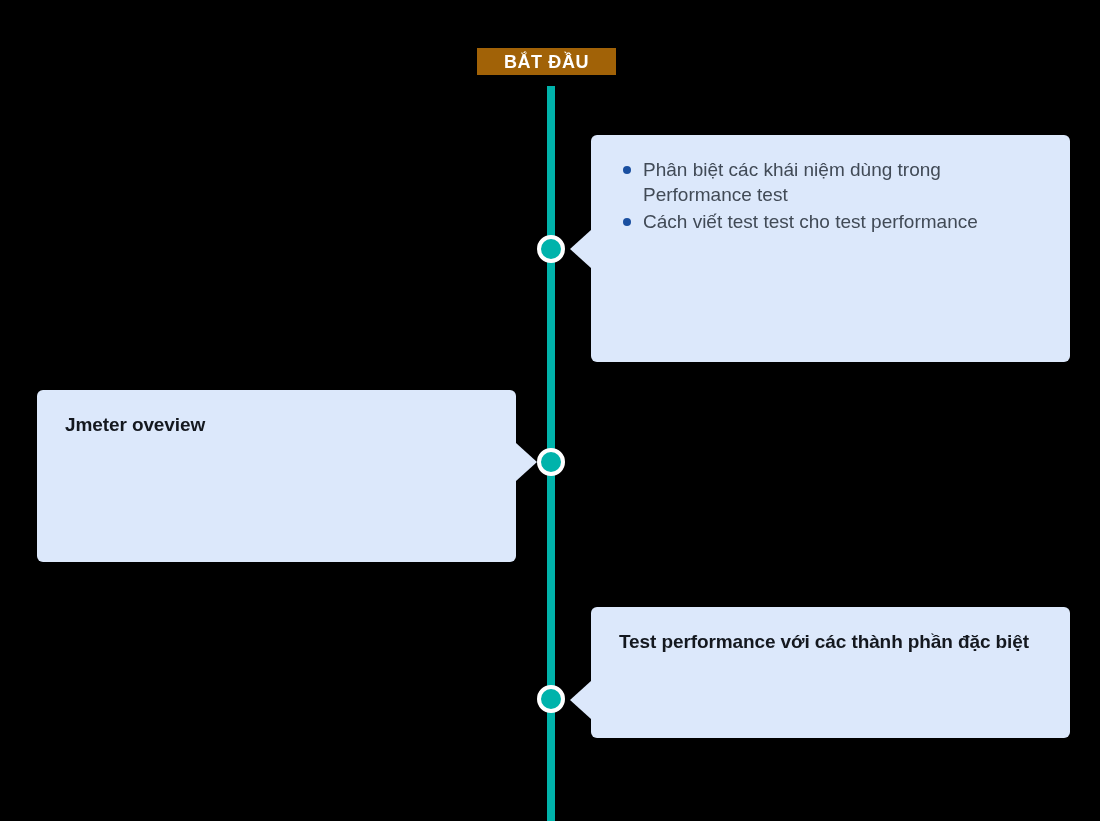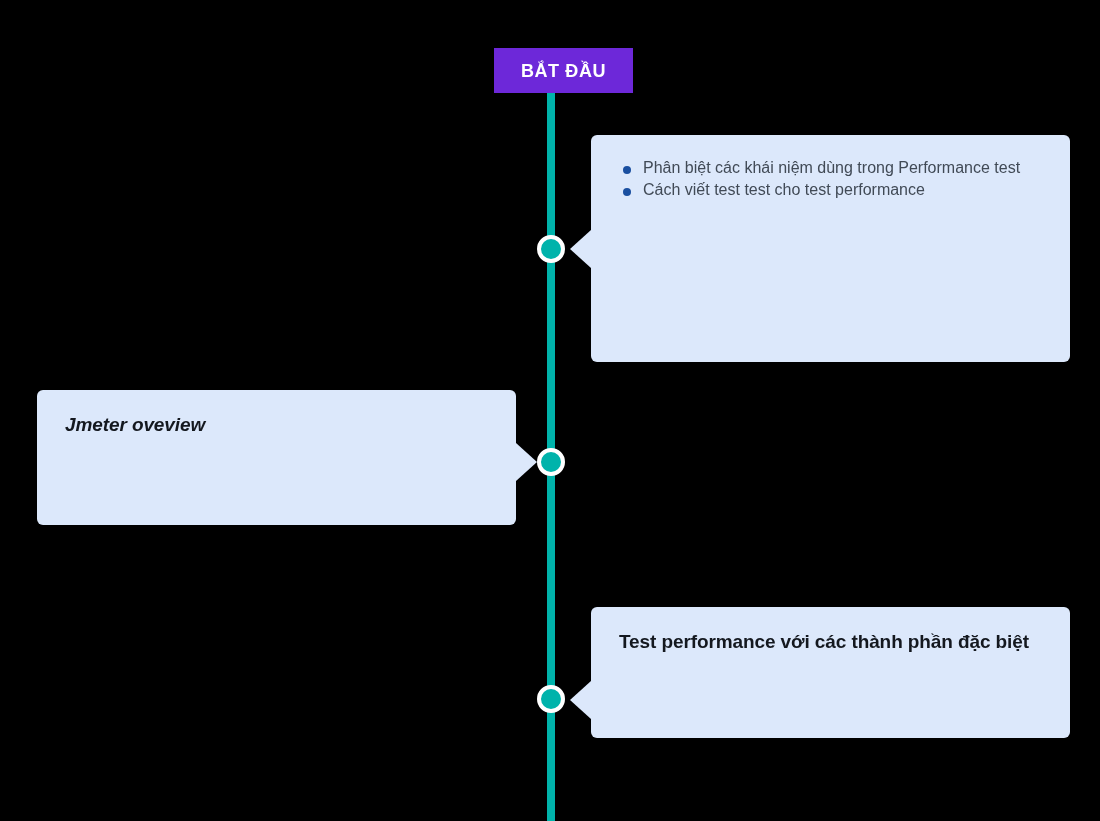--- a/index.html
+++ b/index.html
@@ -30,25 +30,25 @@
     left: 547px;
     top: 86px;
     width: 8px;
     height: 735px;
     background: #00b3ab;
   }
 
   
   .start-btn {
     position: absolute;
-    left: 494px;
+    left: 477px;
     top: 48px;
     width: 139px;
-    height: 45px;
-    background: #6d28d9;
+    height: 27px;
+    background: #a16207;
     display: flex;
     align-items: center;
     justify-content: center;
     box-sizing: border-box;
   }
   .start-btn-label {
     color: #ffffff;
     font-size: 18px;
     font-weight: bold;
     letter-spacing: 0.6px;
@@ -85,21 +85,21 @@
     letter-spacing: -0.1px;
   }
   .card-list {
     margin: 0;
     padding: 0;
     list-style: none;
   }
   .card-list li {
     position: relative;
     color: #414a56;
-    font-size: 16px;
+    font-size: 19px;
     line-height: 1.33;
     padding-left: 24px;
     margin-bottom: 1px;
   }
   .card-list li::before {
     content: "";
     position: absolute;
     left: 4px;
     top: 9px;
     width: 8px;
@@ -122,21 +122,21 @@
   }
   .tail-right {
     border-top: 19px solid transparent;
     border-bottom: 19px solid transparent;
     border-left: 21px solid #dce8fb;
     right: -21px;
   }
 
   
   #card-1 { left: 591px; top: 135px;  width: 479px; height: 227px; }
-  #card-2 { left: 37px;  top: 390px;  width: 479px; height: 135px; font-style: italic; }
+  #card-2 { left: 37px;  top: 390px;  width: 479px; height: 172px; }
   #card-3 { left: 591px; top: 607px;  width: 479px; height: 131px; }
 
   #node-1 { top: 235px; }
   #node-2 { top: 448px; }
   #node-3 { top: 685px; }
 
   #card-1 .tail-left { top: 95px; }
   #card-3 .tail-left { top: 74px; }
   #card-2 .tail-right { top: 53px; }
 </style>

